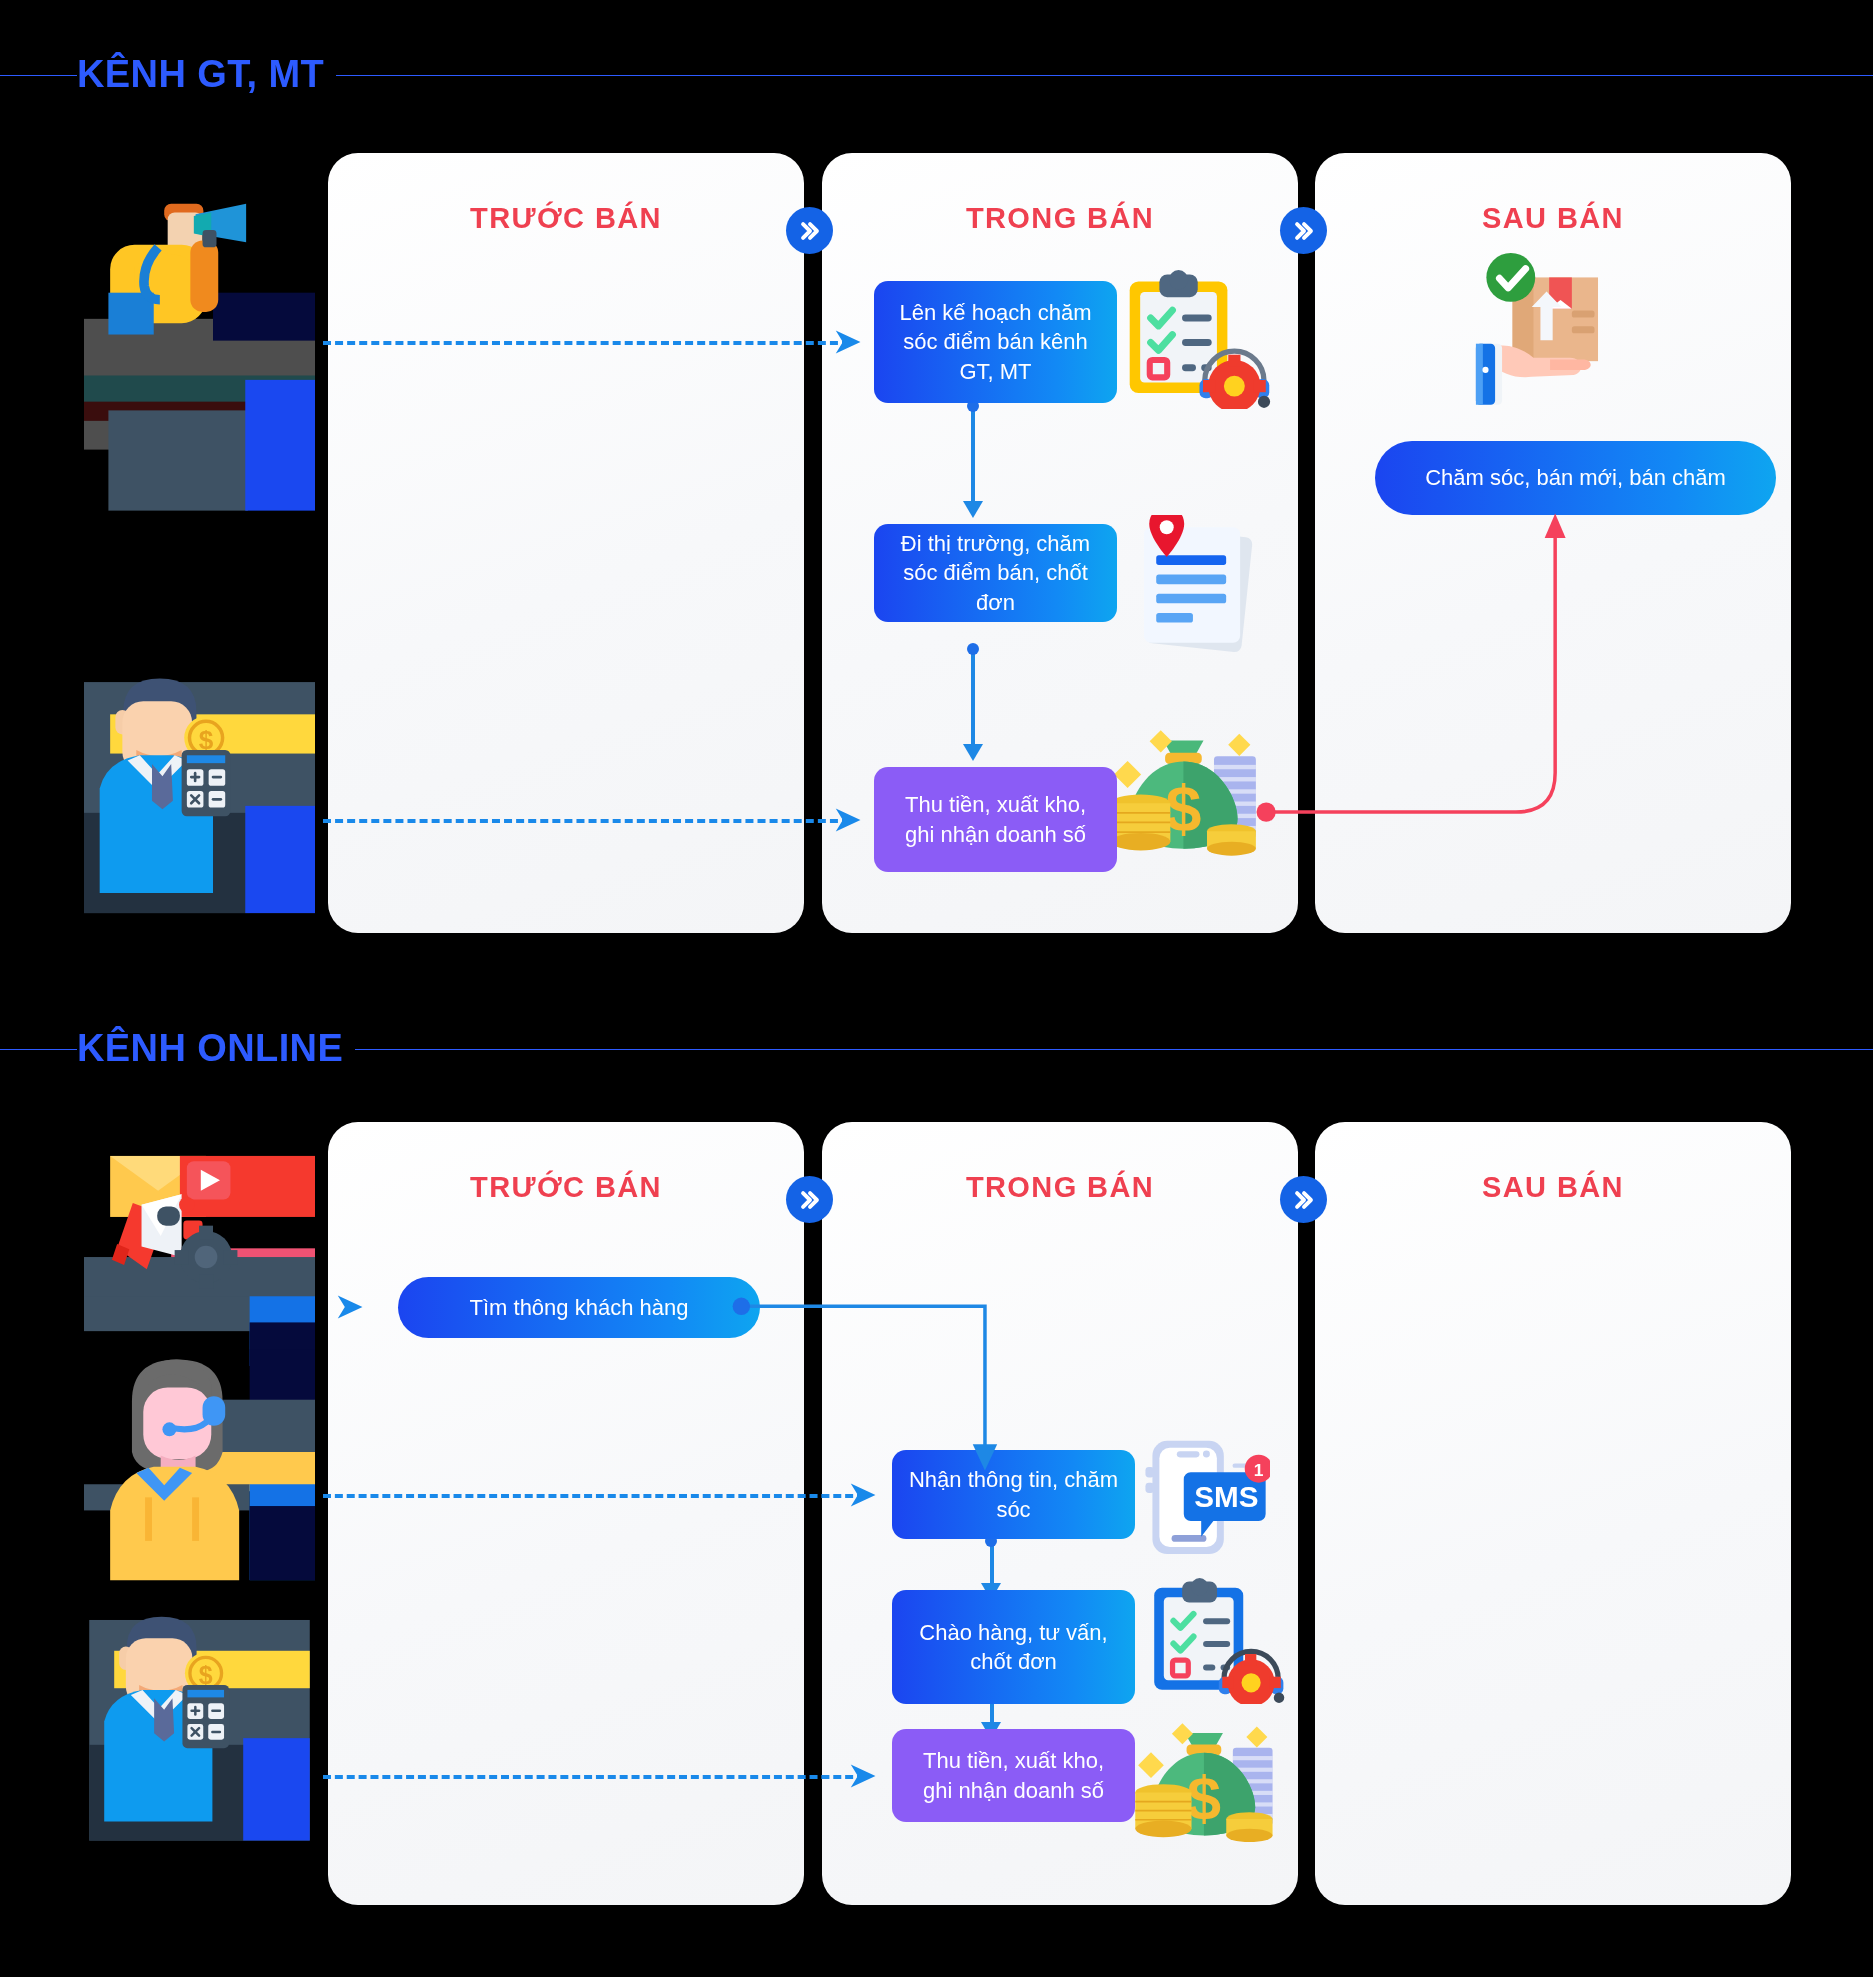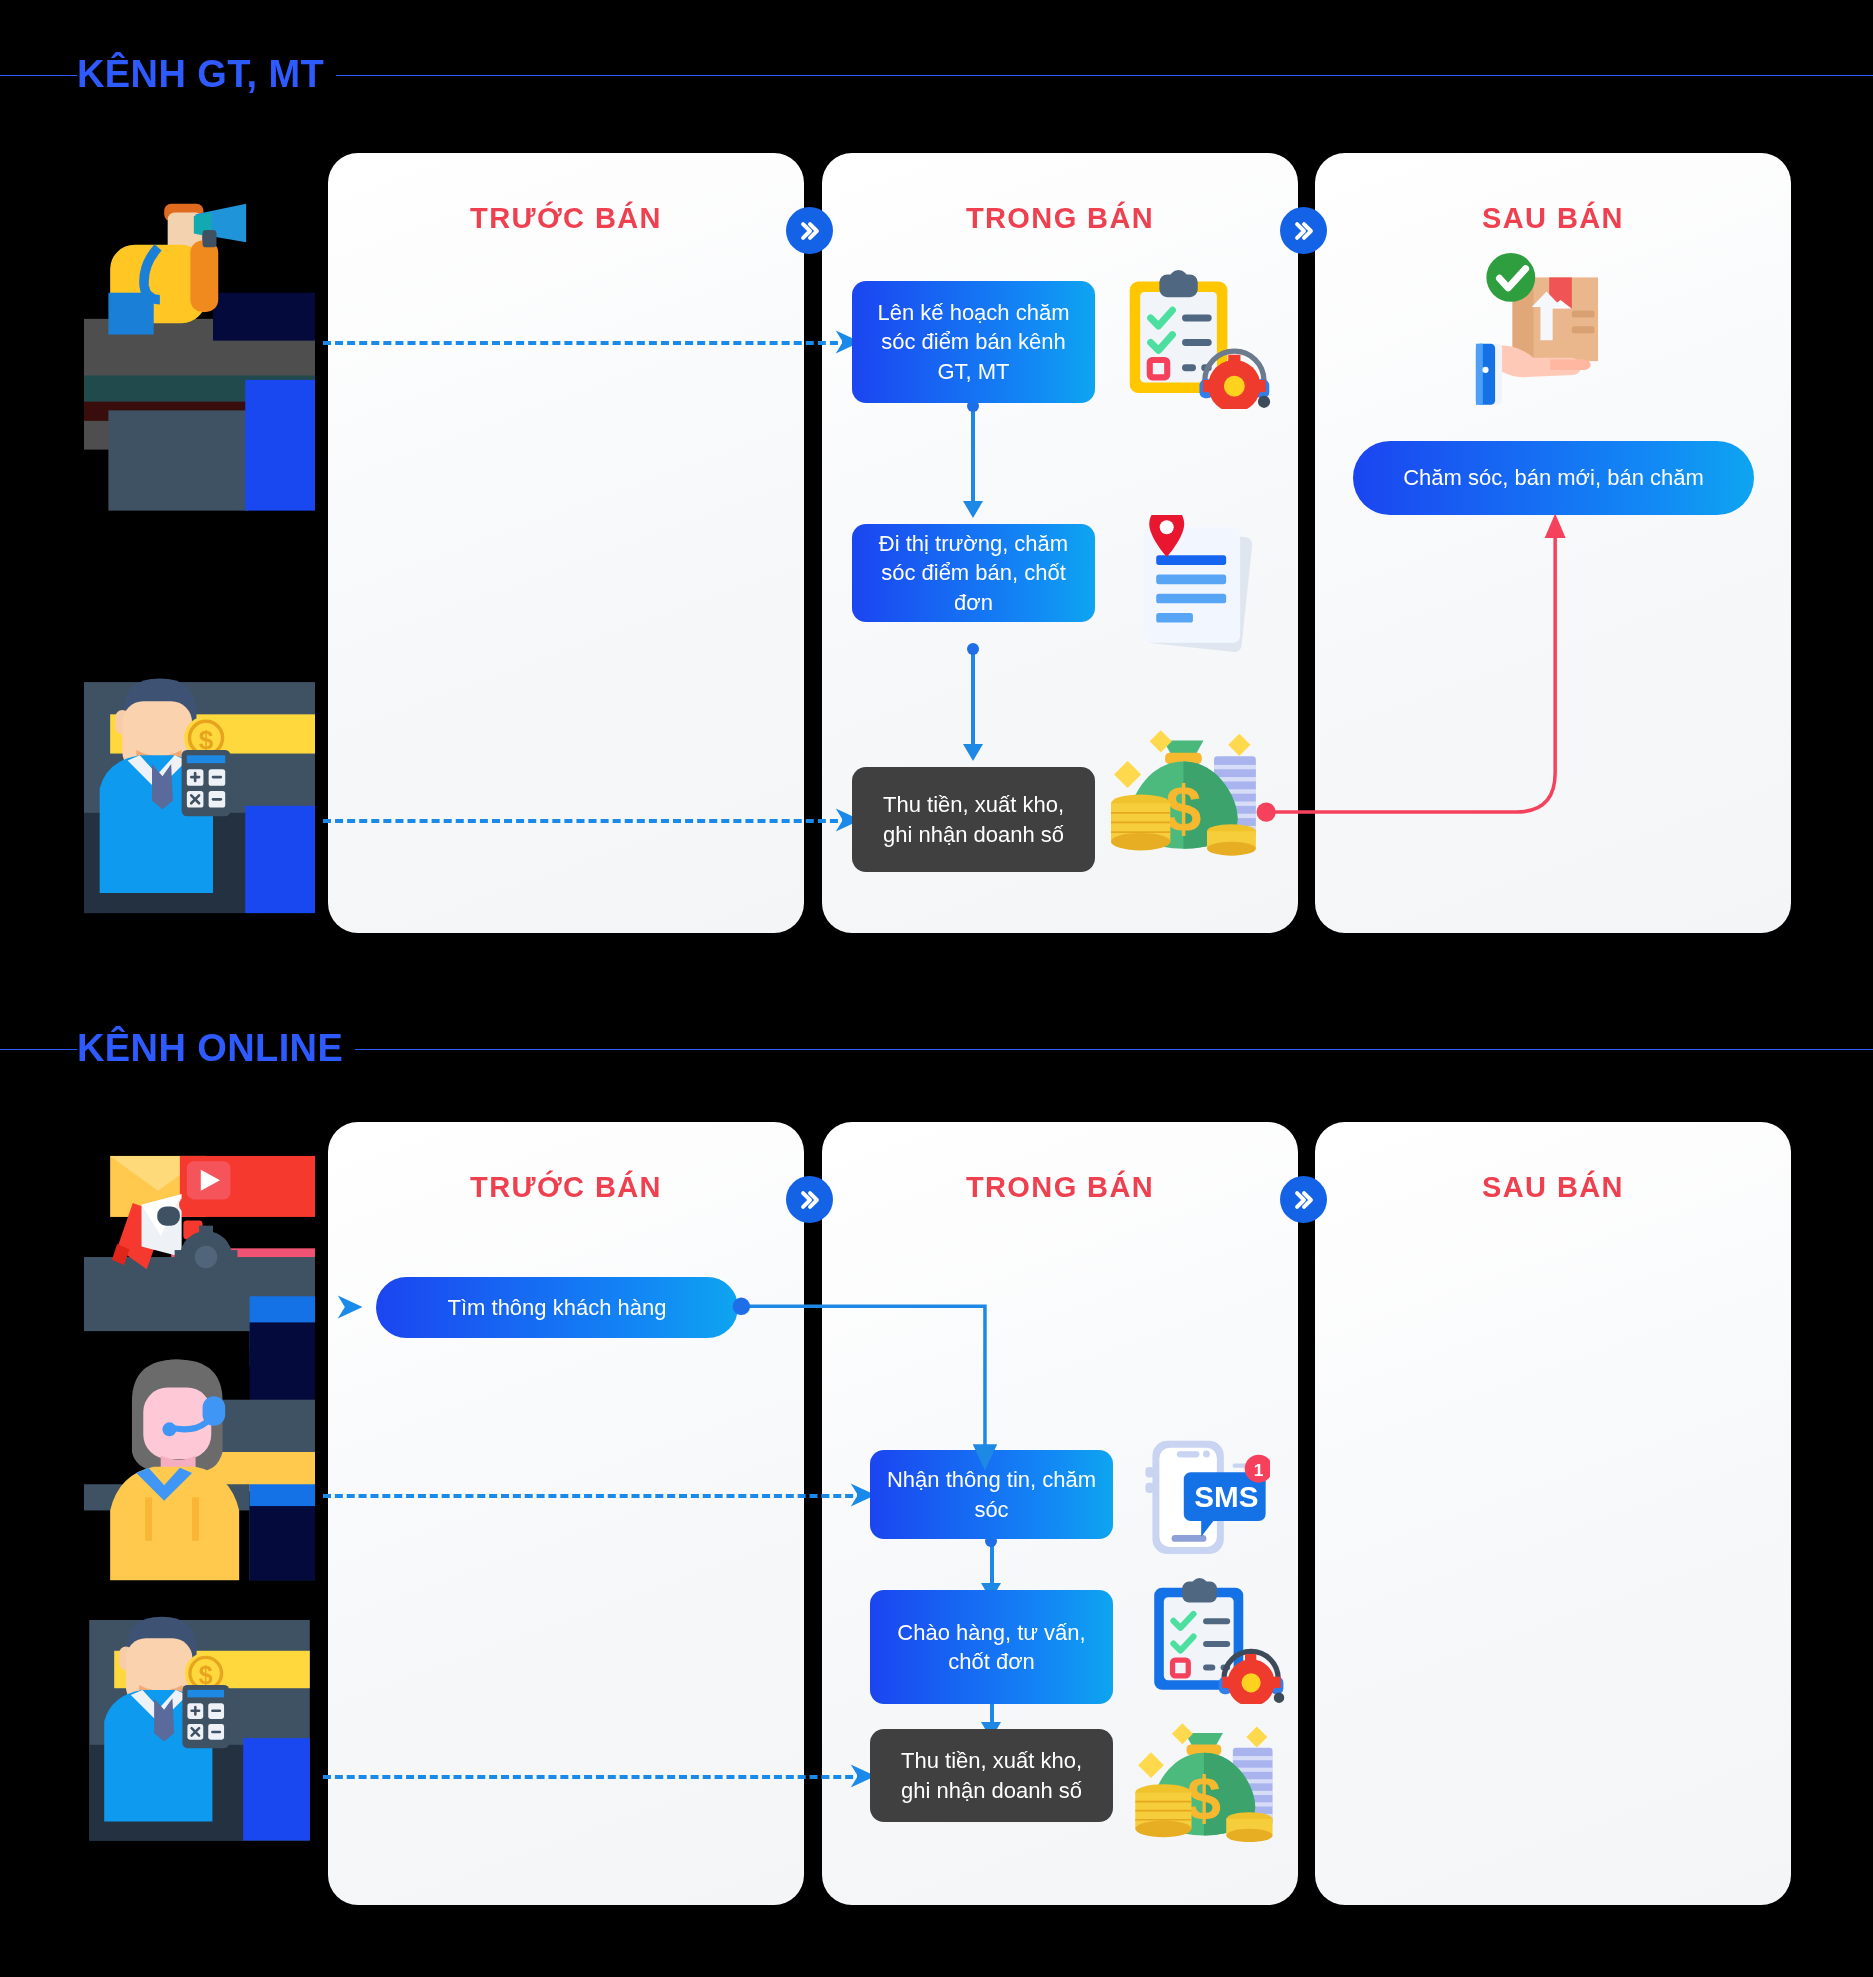--- a/index.html
+++ b/index.html
@@ -62,23 +62,24 @@
     position: absolute;
     border-radius: 14px;
     display: flex; align-items: center; justify-content: center;
     text-align: center;
     color: #ffffff;
     font-size: 22px;
     font-weight: 500;
     line-height: 1.33;
     padding: 12.2px 14px;
     z-index: 4;
+    margin-left: 22px;
   }
   .pbox.blue  { background: linear-gradient(90deg,#1b45f0 0%,#1289f5 75%,#0ea5f0 100%); }
-  .pbox.red   { background: #404040; }
+  .pbox.red   { background: #8b5cf6; }
   .pbox.pill  { border-radius: 42px; }
 
   
   .vline { position: absolute; background: #1e88e5; width: 3.5px; z-index: 3; }
   .vdot  { position: absolute; width: 12.2px; height: 12.2px; border-radius: 50%;
            background: #1e6ee8; z-index: 3; }
   .arrowdown {
     position: absolute; width: 0; height: 0; z-index: 3;
     border-left: 10.5px solid transparent;
     border-right: 10.5px solid transparent;

